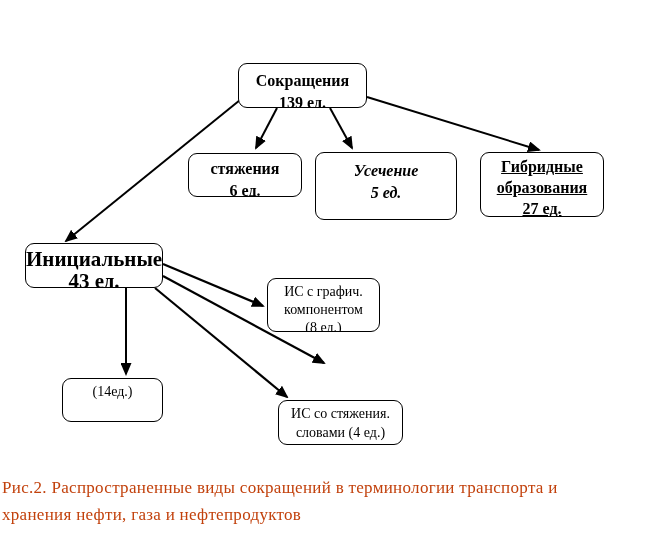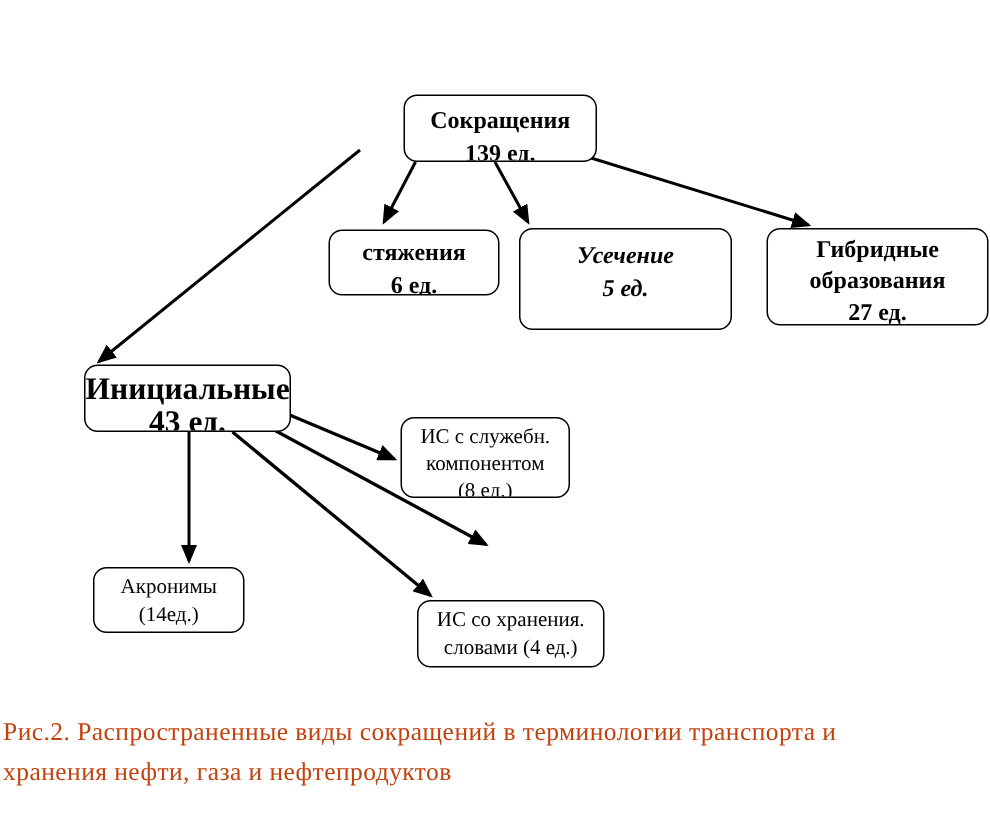--- a/index.html
+++ b/index.html
@@ -31,21 +31,20 @@
     border-radius: 9px;
     text-align: center;
     overflow: hidden;
     color: #000000;
   }
   .node .line { white-space: nowrap; }
   .main {
     font-weight: bold;
     font-size: 16px;
     line-height: 22px;
-    margin-left: 31px;
   }
   .sub {
     font-weight: normal;
     font-size: 14px;
     line-height: 18px;
   }
   .caption {
     position: absolute;
     left: 2px;
     top: 474px;
@@ -85,44 +84,43 @@
   <div class="node main" style="left:188px; top:153px; width:114px; height:44px; padding-top:4px;">
     <div class="line">стяжения</div>
     <div class="line">6 ед.</div>
   </div>
 
   <div class="node main" style="left:315px; top:152px; width:142px; height:68px; padding-top:7px;font-style:italic;">
     <div class="line">Усечение</div>
     <div class="line">5 ед.</div>
   </div>
 
-  <div class="node main" style="left:480px; top:152px; width:148px; height:65px; padding-top:3px; line-height:21px;">
+  <div class="node main" style="left:480px; top:152px; width:124px; height:65px; padding-top:3px; line-height:21px;text-decoration:underline;">
     <div>Гибридные образования</div>
     <div class="line">27 ед.</div>
   </div>
 
   <div class="node main" style="left:25px; top:243px; width:138px; height:45px; padding-top:4px; font-size:21px;">
     <div class="line">Инициальные</div>
     <div class="line">43 ед.</div>
   </div>
 
   <div class="node sub" style="left:267px; top:278px; width:113px; height:54px; padding-top:4px;">
-    <div class="line">ИС с служебн.</div>
+    <div class="line">ИС с графич.</div>
     <div class="line">компонентом</div>
     <div class="line">(8 ед.)</div>
   </div>
 
 
   <div class="node sub" style="left:62px; top:378px; width:101px; height:44px; padding-top:3px; line-height:19px;">
-    <div class="line">Акронимы</div>
     <div class="line">(14ед.)</div>
   </div>
 
   <div class="node sub" style="left:278px; top:400px; width:125px; height:45px; padding-top:3px; line-height:19px;">
-    <div class="line">ИС со хранения.</div>
+    <div class="line">ИС со стяжения.</div>
     <div class="line">словами (4 ед.)</div>
   </div>
 
   <div class="caption">
     <div>Рис.2. Распространенные виды сокращений в терминологии транспорта и</div>
     <div>хранения нефти, газа и нефтепродуктов</div>
   </div>
 
 </div>
 

